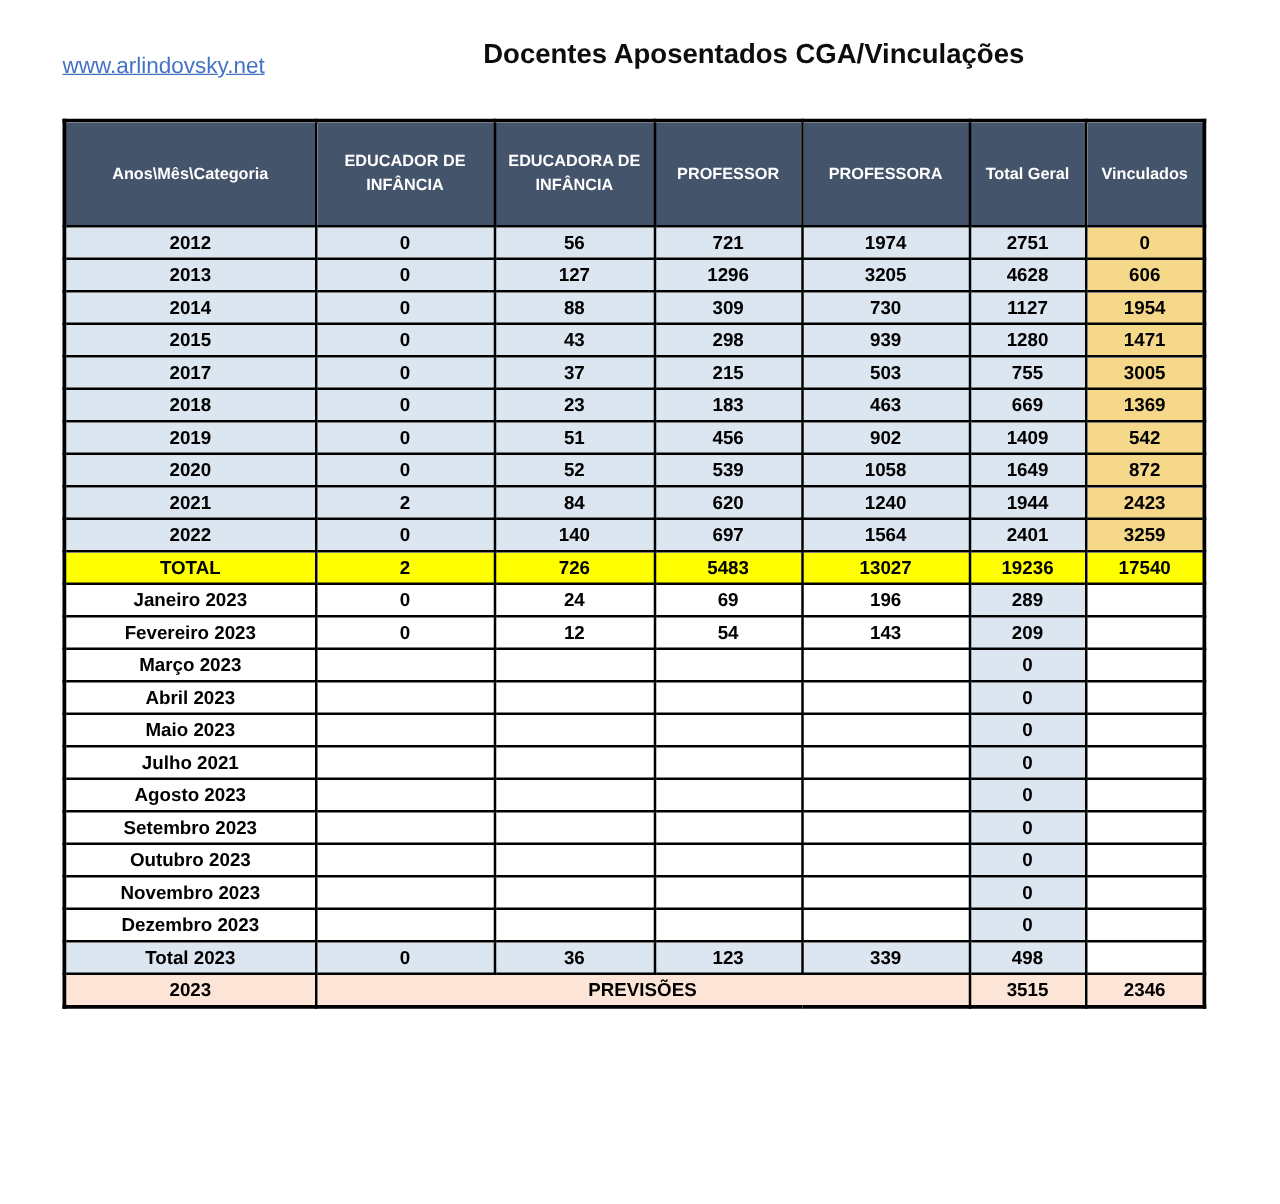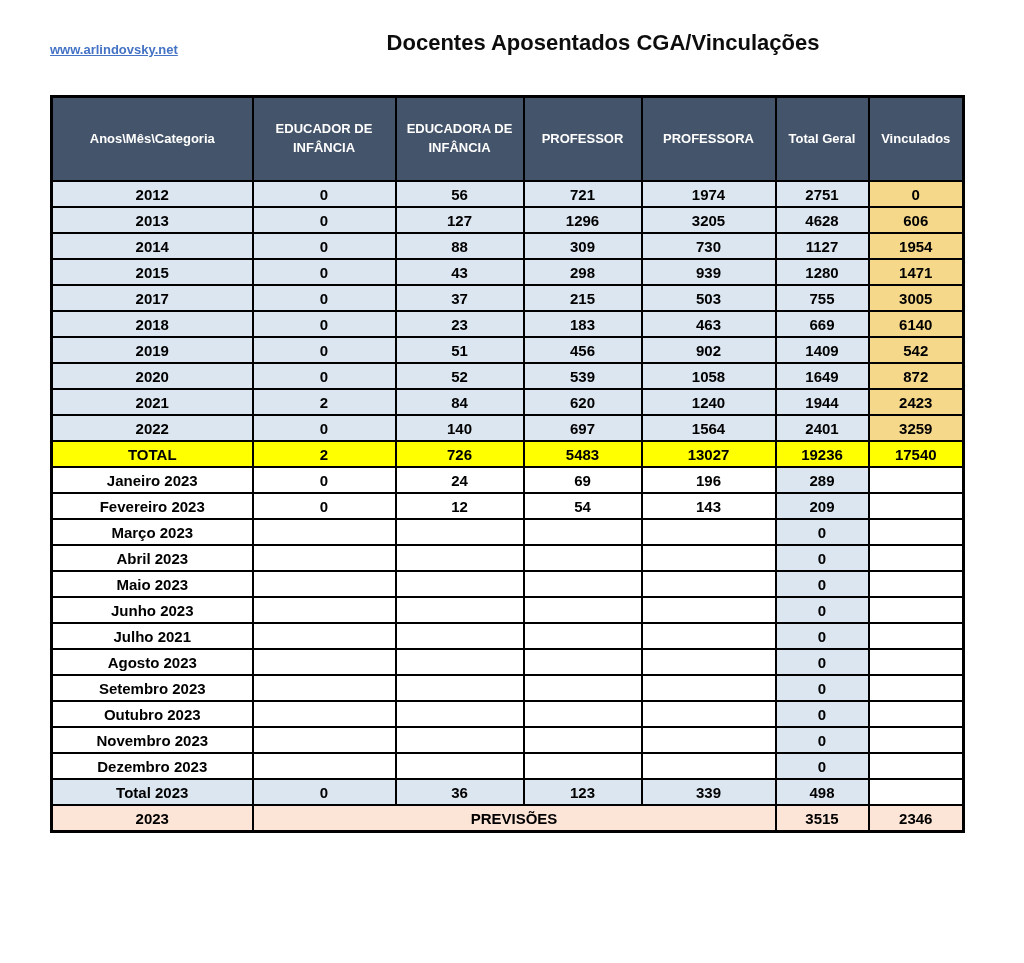--- a/index.html
+++ b/index.html
@@ -8,25 +8,24 @@
     position: relative;
     width: 1024px;
     height: 963px;
     background: #ffffff;
     overflow: hidden;
   }
   .site-link {
     position: absolute;
     left: 50px;
     top: 42px;
-    font-size: 13px;
+    font-size: 18px;
     color: var(--link-color, #4472C4);
     text-decoration: underline;
     cursor: pointer;
-    font-weight: bold;
   }
   .page-title {
     position: absolute;
     left: 182px;
     right: 0;
     top: 30px;
     text-align: center;
     font-size: 22px;
     font-weight: bold;
     color: #0d0d0d;
@@ -148,21 +147,21 @@
           <td class="c4">755</td>
           <td class="c5">3005</td>
         </tr>
         <tr class="row-year">
           <td class="label">2018</td>
           <td class="c0">0</td>
           <td class="c1">23</td>
           <td class="c2">183</td>
           <td class="c3">463</td>
           <td class="c4">669</td>
-          <td class="c5">6140</td>
+          <td class="c5">1369</td>
         </tr>
         <tr class="row-year">
           <td class="label">2019</td>
           <td class="c0">0</td>
           <td class="c1">51</td>
           <td class="c2">456</td>
           <td class="c3">902</td>
           <td class="c4">1409</td>
           <td class="c5">542</td>
         </tr>
@@ -241,29 +240,20 @@
         <tr class="row-month">
           <td class="label">Maio 2023</td>
           <td class="c0"></td>
           <td class="c1"></td>
           <td class="c2"></td>
           <td class="c3"></td>
           <td class="c4">0</td>
           <td class="c5"></td>
         </tr>
         <tr class="row-month">
-          <td class="label">Junho 2023</td>
-          <td class="c0"></td>
-          <td class="c1"></td>
-          <td class="c2"></td>
-          <td class="c3"></td>
-          <td class="c4">0</td>
-          <td class="c5"></td>
-        </tr>
-        <tr class="row-month">
           <td class="label">Julho 2021</td>
           <td class="c0"></td>
           <td class="c1"></td>
           <td class="c2"></td>
           <td class="c3"></td>
           <td class="c4">0</td>
           <td class="c5"></td>
         </tr>
         <tr class="row-month">
           <td class="label">Agosto 2023</td>

